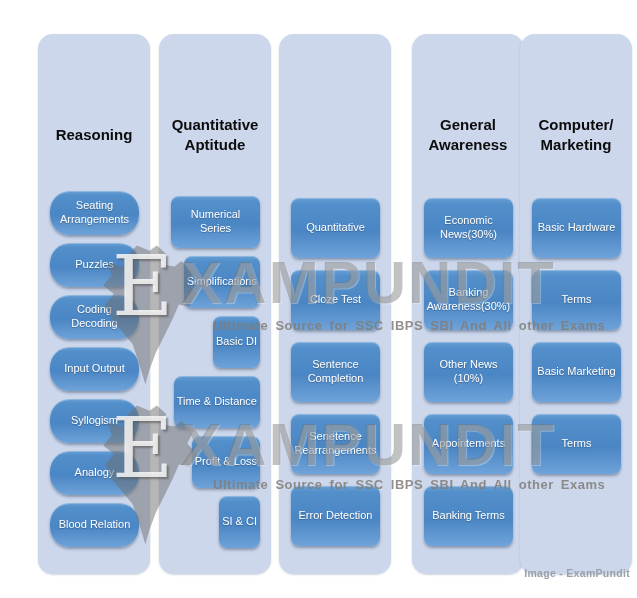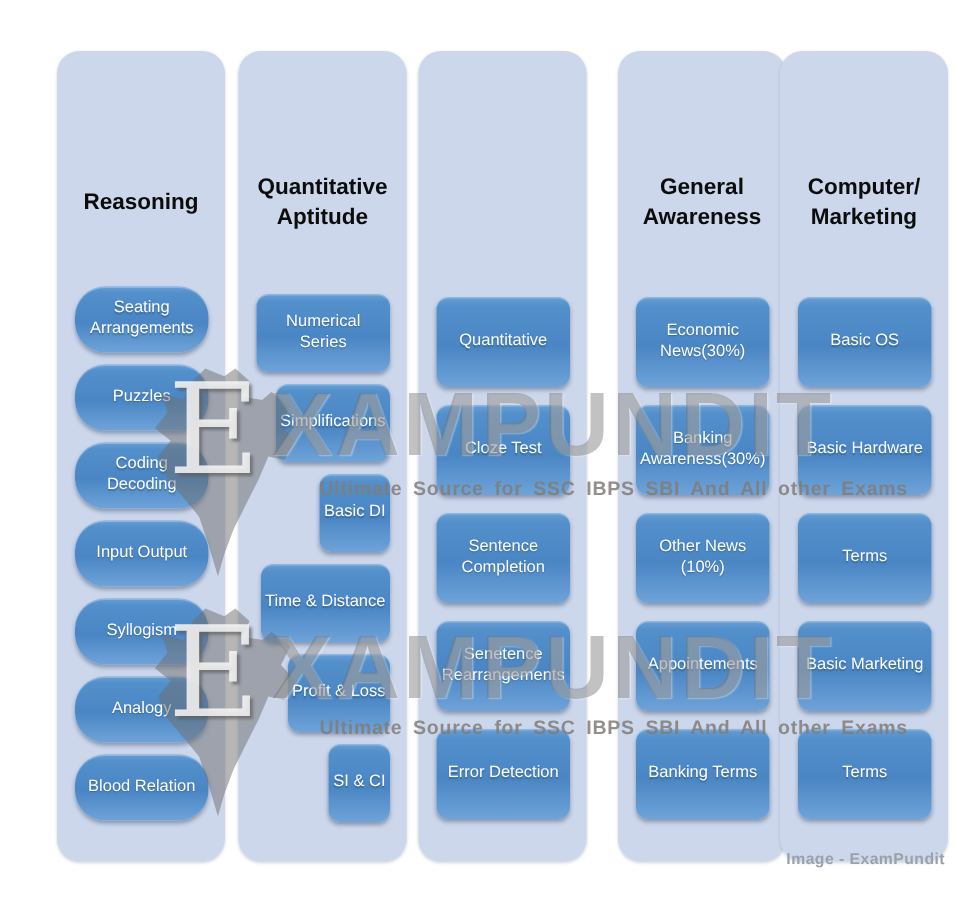--- a/index.html
+++ b/index.html
@@ -166,21 +166,20 @@
       <div class="btn">Banking Awareness(30%)</div>
       <div class="btn">Other News (10%)</div>
       <div class="btn">Appointements</div>
       <div class="btn">Banking Terms</div>
     </div>
   </div>
 
   <div class="column col-5 col-c">
     <div class="col-title">Computer/ Marketing</div>
     <div class="list">
-      <div class="btn">Basic OS</div>
       <div class="btn">Basic Hardware</div>
       <div class="btn">Terms</div>
       <div class="btn">Basic Marketing</div>
       <div class="btn">Terms</div>
     </div>
   </div>
 
   <div class="wm-layer">
 
     <svg class="wm-map wm-map-1" viewBox="0 0 100 140">

